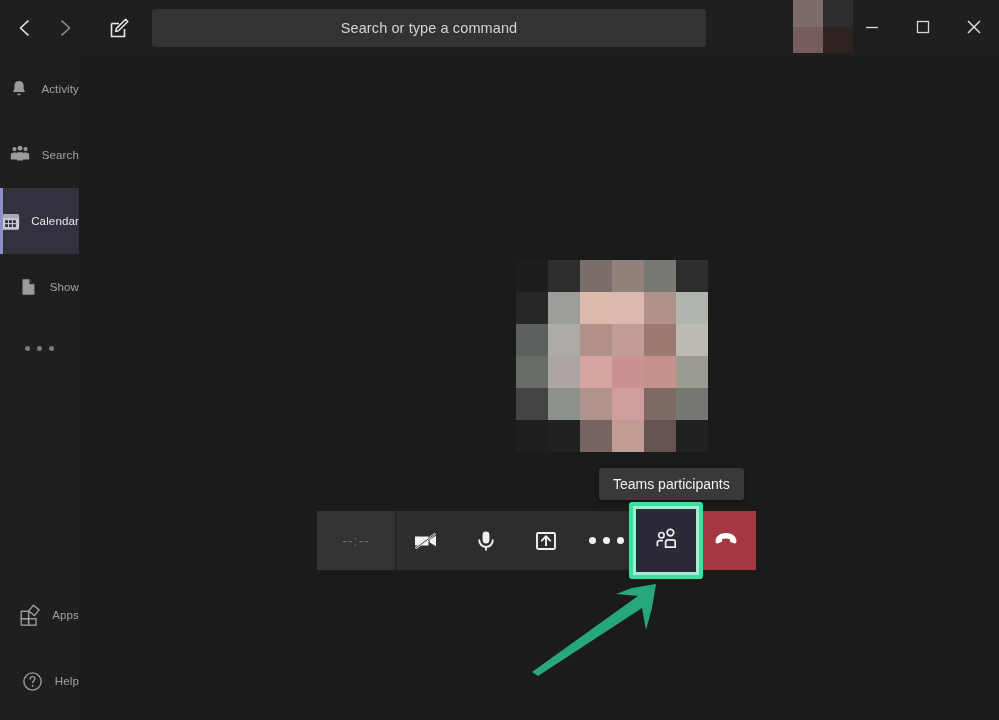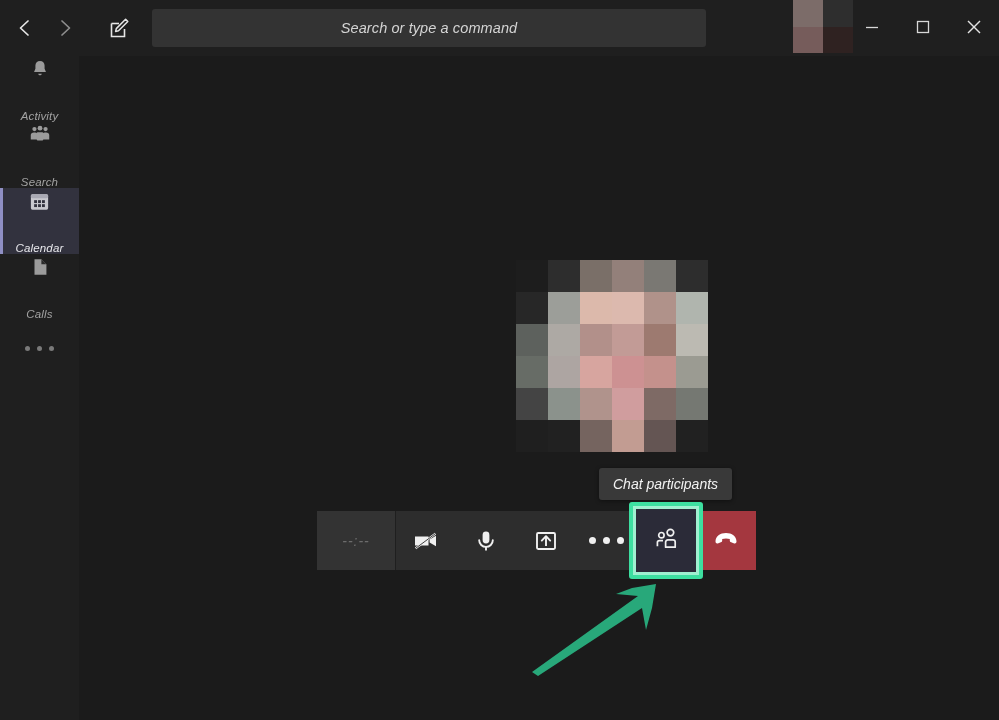--- a/index.html
+++ b/index.html
@@ -7,21 +7,20 @@
     width: 999px; height: 720px;
     background: #1b1b1b;
     font-family: "Liberation Sans", sans-serif;
     overflow: hidden;
   }
 
   #app {
     position: relative;
     width: 936px; height: 720px;
     background: #86efac;
-    font-style: italic;
   }
 
   
   .titlebar {
     position: absolute; top: 0; left: 0;
     width: 999px; height: 56px;
     background: #1f1f1f;
     display: flex; align-items: center;
   }
   .nav-btns {
@@ -78,22 +77,22 @@
 
   
   .rail {
     position: absolute; left: 0; top: 56px;
     width: 79px; height: 664px;
     background: #1f1f1f;
   }
   .rail-item {
     position: relative;
     width: 79px; height: 66px;
-    display: flex; flex-direction: column;
-    align-items: center; justify-content: space-between;
+    display: flex; flex-direction: row;
+    align-items: center; justify-content: flex-end;
     gap: 9px;
     cursor: pointer;
   }
   .rail-item .ri-icon {
     width: 26px; height: 26px;
     display: flex; align-items: center; justify-content: center;
   }
   .rail-item .ri-label {
     font-size: 11.5px;
     color: #a2a2a2;
@@ -342,29 +341,53 @@
     </div>
 
 
     <div class="rail-item">
       <span class="ri-icon">
         <svg width="22" height="22" viewBox="0 0 24 24">
           <path d="M6 3.5h7.5L19 9v11.5H6z" fill="#9b9b9b"></path>
           <path d="M13.5 3.5V9H19z" fill="#2a2a2a"></path>
         </svg>
       </span>
-      <span class="ri-label">Calls</span>
+      <span class="ri-label">Show</span>
     </div>
 
     <div class="rail-dots">
       <span></span>
       <span></span>
       <span></span>
     </div>
 
+    <div class="rail-bottom">
+      <div class="rail-item">
+        <span class="ri-icon">
+          <svg width="24" height="24" viewBox="0 0 26 26">
+            <rect x="3.5" y="9" width="8" height="8" fill="none" stroke="#9b9b9b" stroke-width="1.5"></rect>
+            <rect x="3.5" y="17" width="8" height="7" fill="none" stroke="#9b9b9b" stroke-width="1.5"></rect>
+            <rect x="11.5" y="17" width="8" height="7" fill="none" stroke="#9b9b9b" stroke-width="1.5"></rect>
+            <rect x="13.2" y="4" width="8" height="8" fill="none" stroke="#9b9b9b" stroke-width="1.5" transform="rotate(40 17.2 8)"></rect>
+          </svg>
+        </span>
+        <span class="ri-label">Apps</span>
+      </div>
+
+      <div class="rail-item">
+        <span class="ri-icon">
+          <svg width="23" height="23" viewBox="0 0 24 24">
+            <circle cx="12" cy="12" r="9" fill="none" stroke="#9b9b9b" stroke-width="1.5"></circle>
+            <path d="M9.6 9.3c0-1.4 1.1-2.4 2.5-2.4s2.4 1 2.4 2.3c0 1.9-2.3 2.1-2.3 3.9" fill="none" stroke="#9b9b9b" stroke-width="1.5" stroke-linecap="round"></path>
+            <circle cx="12.1" cy="16.4" r=".95" fill="#9b9b9b"></circle>
+          </svg>
+        </span>
+        <span class="ri-label">Help</span>
+      </div>
+    </div>
   </div>
 
   <div class="stage">
 
     <div class="face-pix" id="face-pix">
         <i style="background: rgb(29, 29, 29);"></i>
         <i style="background: rgb(45, 45, 45);"></i>
         <i style="background: rgb(122, 111, 104);"></i>
         <i style="background: rgb(147, 128, 122);"></i>
         <i style="background: rgb(122, 120, 115);"></i>
@@ -397,21 +420,21 @@
         <i style="background: rgb(33, 33, 33);"></i>
         <i style="background: rgb(117, 100, 95);"></i>
         <i style="background: rgb(194, 156, 146);"></i>
         <i style="background: rgb(100, 85, 83);"></i>
         <i style="background: rgb(33, 33, 33);"></i>
       </div>
 
   </div>
 
   <div class="tooltip">
-    <span class="tooltip-text">Chat participants</span>
+    <span class="tooltip-text">Teams participants</span>
   </div>
 
   <div class="ctrlbar">
 
     <div class="ctrl-timer">
       <span class="ctrl-timer-text">--:--</span>
     </div>
 
     <div class="ctrl-group">
 

